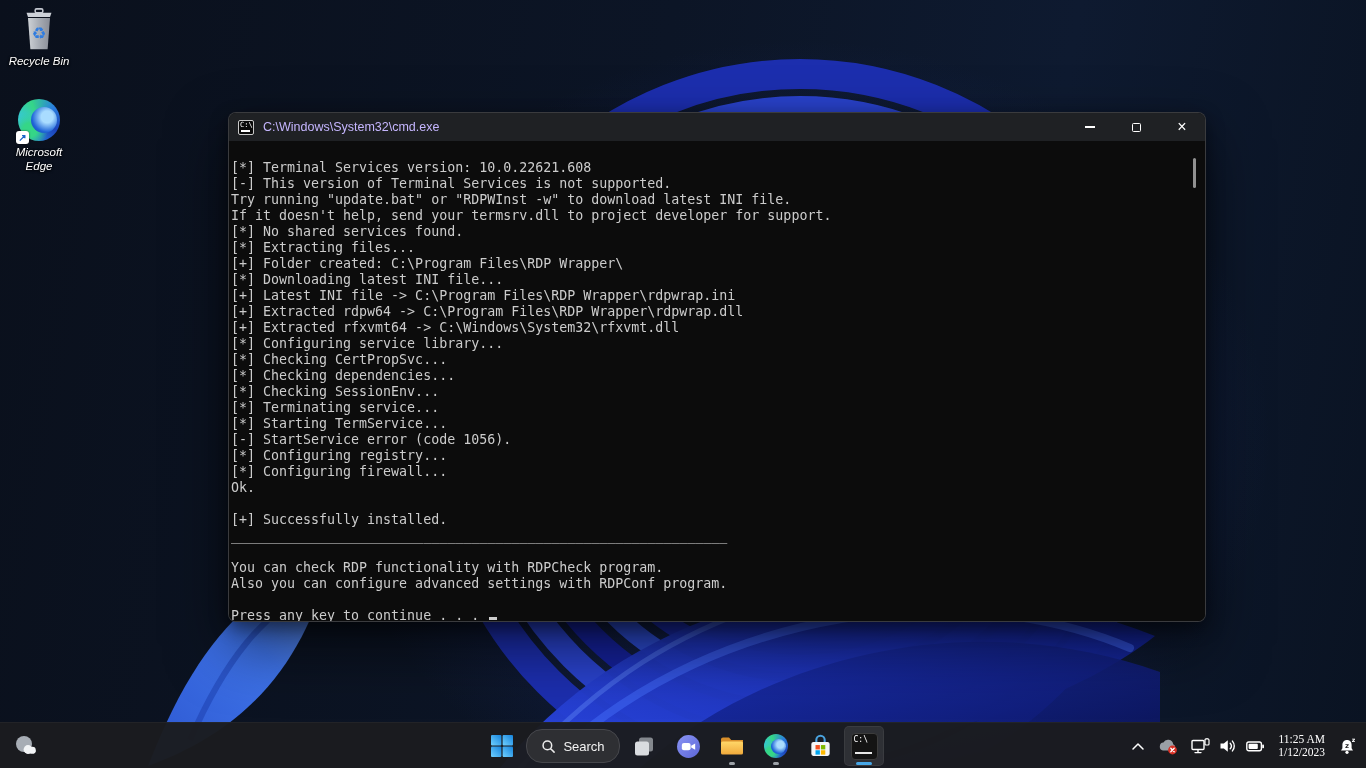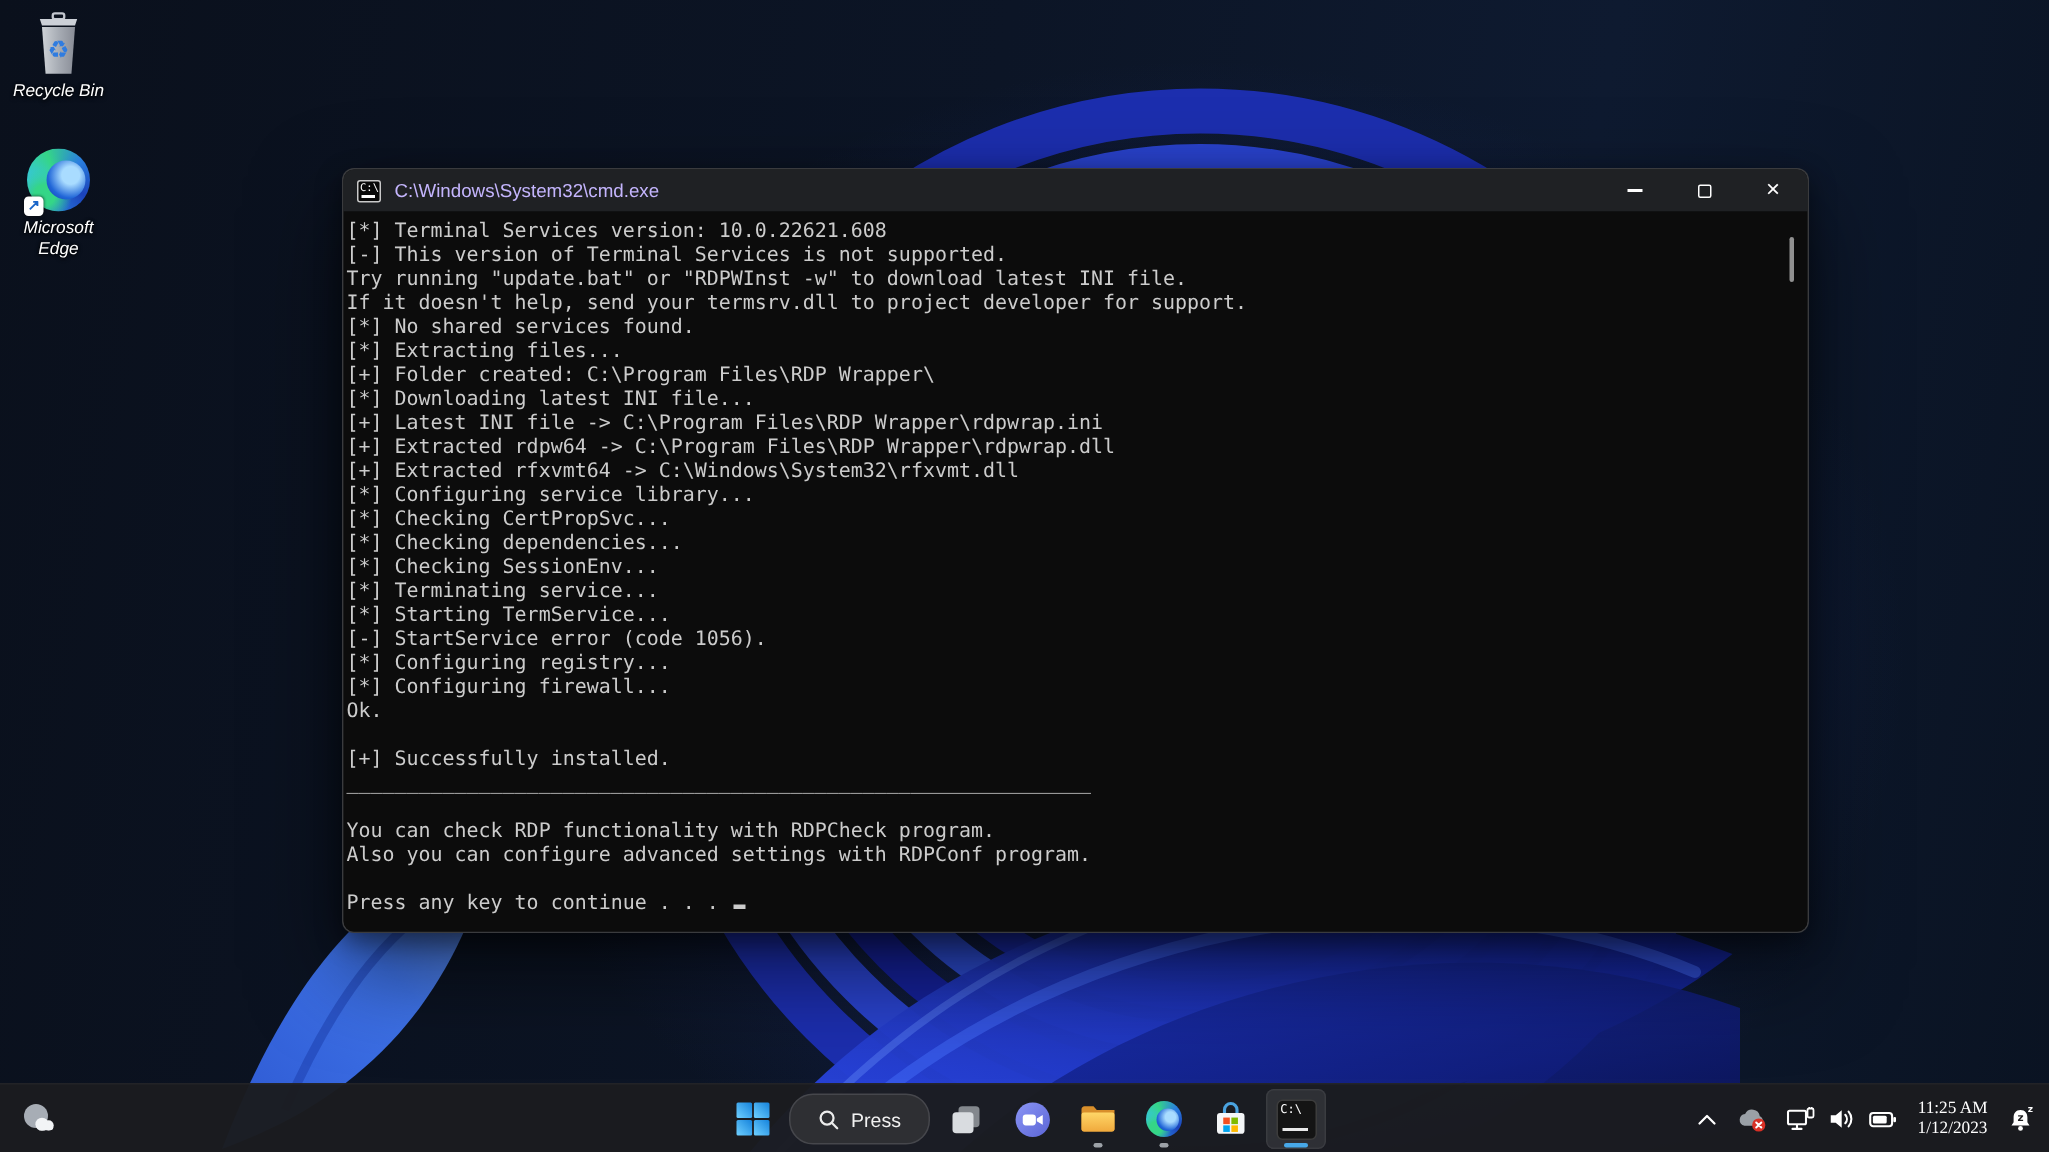--- a/index.html
+++ b/index.html
@@ -34,21 +34,21 @@
   .cmdicon{width:16px;height:15px;margin-left:9px;border:1px solid #c9c9c9;border-radius:2px;background:#090909;
     position:relative;flex:none;box-sizing:border-box;}
   .cmdicon .c{position:absolute;left:1px;top:0px;font-family:"DejaVu Sans Mono",monospace;font-size:7px;color:#fff;}
   .cmdicon .u{position:absolute;left:2px;bottom:2px;width:9px;height:1.5px;background:#fff;}
   .title{margin-left:9px;font-size:12.5px;color:#c4b5fd;flex:1;white-space:nowrap;overflow:hidden;}
   .winbtns{display:flex;height:28px;flex:none;}
   .wbtn{width:46px;height:28px;display:flex;align-items:center;justify-content:center;color:#fff;cursor:default;}
   .glyph-min{width:10px;height:1.2px;background:#fff;}
   .glyph-max{width:9px;height:9px;border:1.2px solid #fff;border-radius:1.5px;box-sizing:border-box;}
   .wbtn.close{font-size:16px;font-weight:400;line-height:16px;}
-  .term{position:relative;height:482px;background:#0c0c0c;padding:6px 0 0 2px;box-sizing:border-box;
+  .term{position:relative;height:482px;background:#0c0c0c;padding:19px 0 0 2px;box-sizing:border-box;
     font-family:"DejaVu Sans Mono","Liberation Mono",monospace;font-size:13.3px;color:#cccccc;}
   .tline{height:16px;line-height:16px;white-space:pre;}
   .cursor{display:inline-block;width:8px;height:3px;background:#cccccc;margin-left:2px;vertical-align:baseline;
     animation:blink 1.1s steps(1) infinite;}
   @keyframes blink{50%{opacity:0;}}
   .scrollthumb{position:absolute;right:9px;top:17px;width:3px;height:30px;background:#a9a9a9;border-radius:2px;opacity:.85;}
   
   .taskbar{position:absolute;left:0;bottom:0;width:1366px;height:46px;background:rgba(27,28,31,.97);
     border-top:1px solid rgba(255,255,255,.04);box-sizing:border-box;z-index:10;}
   .tb-left{position:absolute;left:6px;top:0;height:46px;display:flex;align-items:center;}
@@ -213,21 +213,21 @@
         <rect x="1" y="12.6" width="10.4" height="10.4" rx="1" fill="url(#startg)"></rect>
         <rect x="12.6" y="12.6" width="10.4" height="10.4" rx="1" fill="url(#startg)"></rect>
       </svg>
     </button>
 
     <div class="search-pill">
       <svg width="15" height="15" viewBox="0 0 16 16">
         <circle cx="6.8" cy="6.8" r="4.6" stroke="#ececec" stroke-width="1.6" fill="none"></circle>
         <line x1="10.3" y1="10.3" x2="14" y2="14" stroke="#ececec" stroke-width="1.6" stroke-linecap="round"></line>
       </svg>
-      <span>Press</span>
+      <span>Search</span>
     </div>
 
     <button class="tbtn">
       <svg width="24" height="24" viewBox="0 0 24 24">
         <rect x="7" y="3.5" width="14" height="14" rx="2.5" fill="#84888e"></rect>
         <rect x="3" y="7.5" width="14" height="14" rx="2.5" fill="#d9dce0"></rect>
       </svg>
     </button>
 
     <button class="tbtn">

